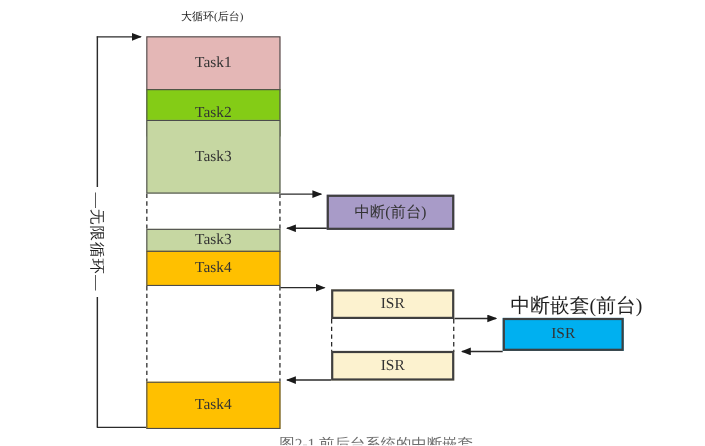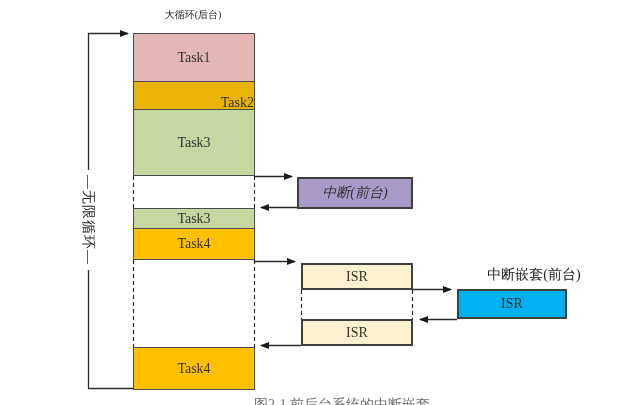--- a/index.html
+++ b/index.html
@@ -57,42 +57,42 @@
     <line x1="133.5" y1="260" x2="133.5" y2="347" stroke="#1f1f1f" stroke-width="1.1" stroke-dasharray="4 3"></line>
     <line x1="254.5" y1="260" x2="254.5" y2="347" stroke="#1f1f1f" stroke-width="1.1" stroke-dasharray="4 3"></line>
     <line x1="301.5" y1="290" x2="301.5" y2="320" stroke="#1f1f1f" stroke-width="1.1" stroke-dasharray="4 3"></line>
     <line x1="412.5" y1="290" x2="412.5" y2="320" stroke="#1f1f1f" stroke-width="1.1" stroke-dasharray="4 3"></line>
   </svg>
 
   <div class="lbl" style="left:118px; top:8px; width:150px;">大循环(后台)</div>
 
   <div class="vlabel">—无限循环—</div>
 
-  <div class="lbl" style="left:469px; top:266px; width:130px; font-size:14px;">中断嵌套(前台)</div>
+  <div class="lbl" style="left:459px; top:266px; width:130px; font-size:18px;">中断嵌套(前台)</div>
 
   <div class="box" style="left: 133px; top: 33px; width: 122px; height: 49px; background: rgb(228, 183, 182); align-items: center;">
     <span>Task1</span>
   </div>
-  <div class="box" style="left: 133px; top: 81px; width: 122px; height: 43px; background: #eab308; justify-content: flex-end;">
+  <div class="box" style="left: 133px; top: 81px; width: 122px; height: 43px; background: #84cc16;">
     <span>Task2</span>
   </div>
   <div class="box" style="left: 133px; top: 109px; width: 122px; height: 67px; background: rgb(198, 215, 162);">
     <span>Task3</span>
   </div>
   <div class="box" style="left: 133px; top: 208px; width: 122px; height: 21px; background: rgb(198, 215, 162);">
     <span>Task3</span>
   </div>
   <div class="box" style="left: 133px; top: 228px; width: 122px; height: 32px; background: rgb(255, 192, 0);">
     <span>Task4</span>
   </div>
   <div class="box" style="left: 133px; top: 347px; width: 122px; height: 43px; background: rgb(255, 192, 0);">
     <span>Task4</span>
   </div>
 
-  <div class="box thick" style="left: 297px; top: 177px; width: 116px; height: 32px; background: rgb(168, 155, 200); font-style: italic;">
+  <div class="box thick" style="left: 297px; top: 177px; width: 116px; height: 32px; background: rgb(168, 155, 200);">
     <span>中断(前台)</span>
   </div>
   <div class="box thick" style="left: 301px; top: 263px; width: 112px; height: 27px; background: rgb(252, 242, 207);">
     <span>ISR</span>
   </div>
   <div class="box thick" style="left: 301px; top: 319px; width: 112px; height: 27px; background: rgb(252, 242, 207);">
     <span>ISR</span>
   </div>
   <div class="box thick" style="left: 457px; top: 289px; width: 110px; height: 30px; background: rgb(0, 176, 240);">
     <span>ISR</span>

